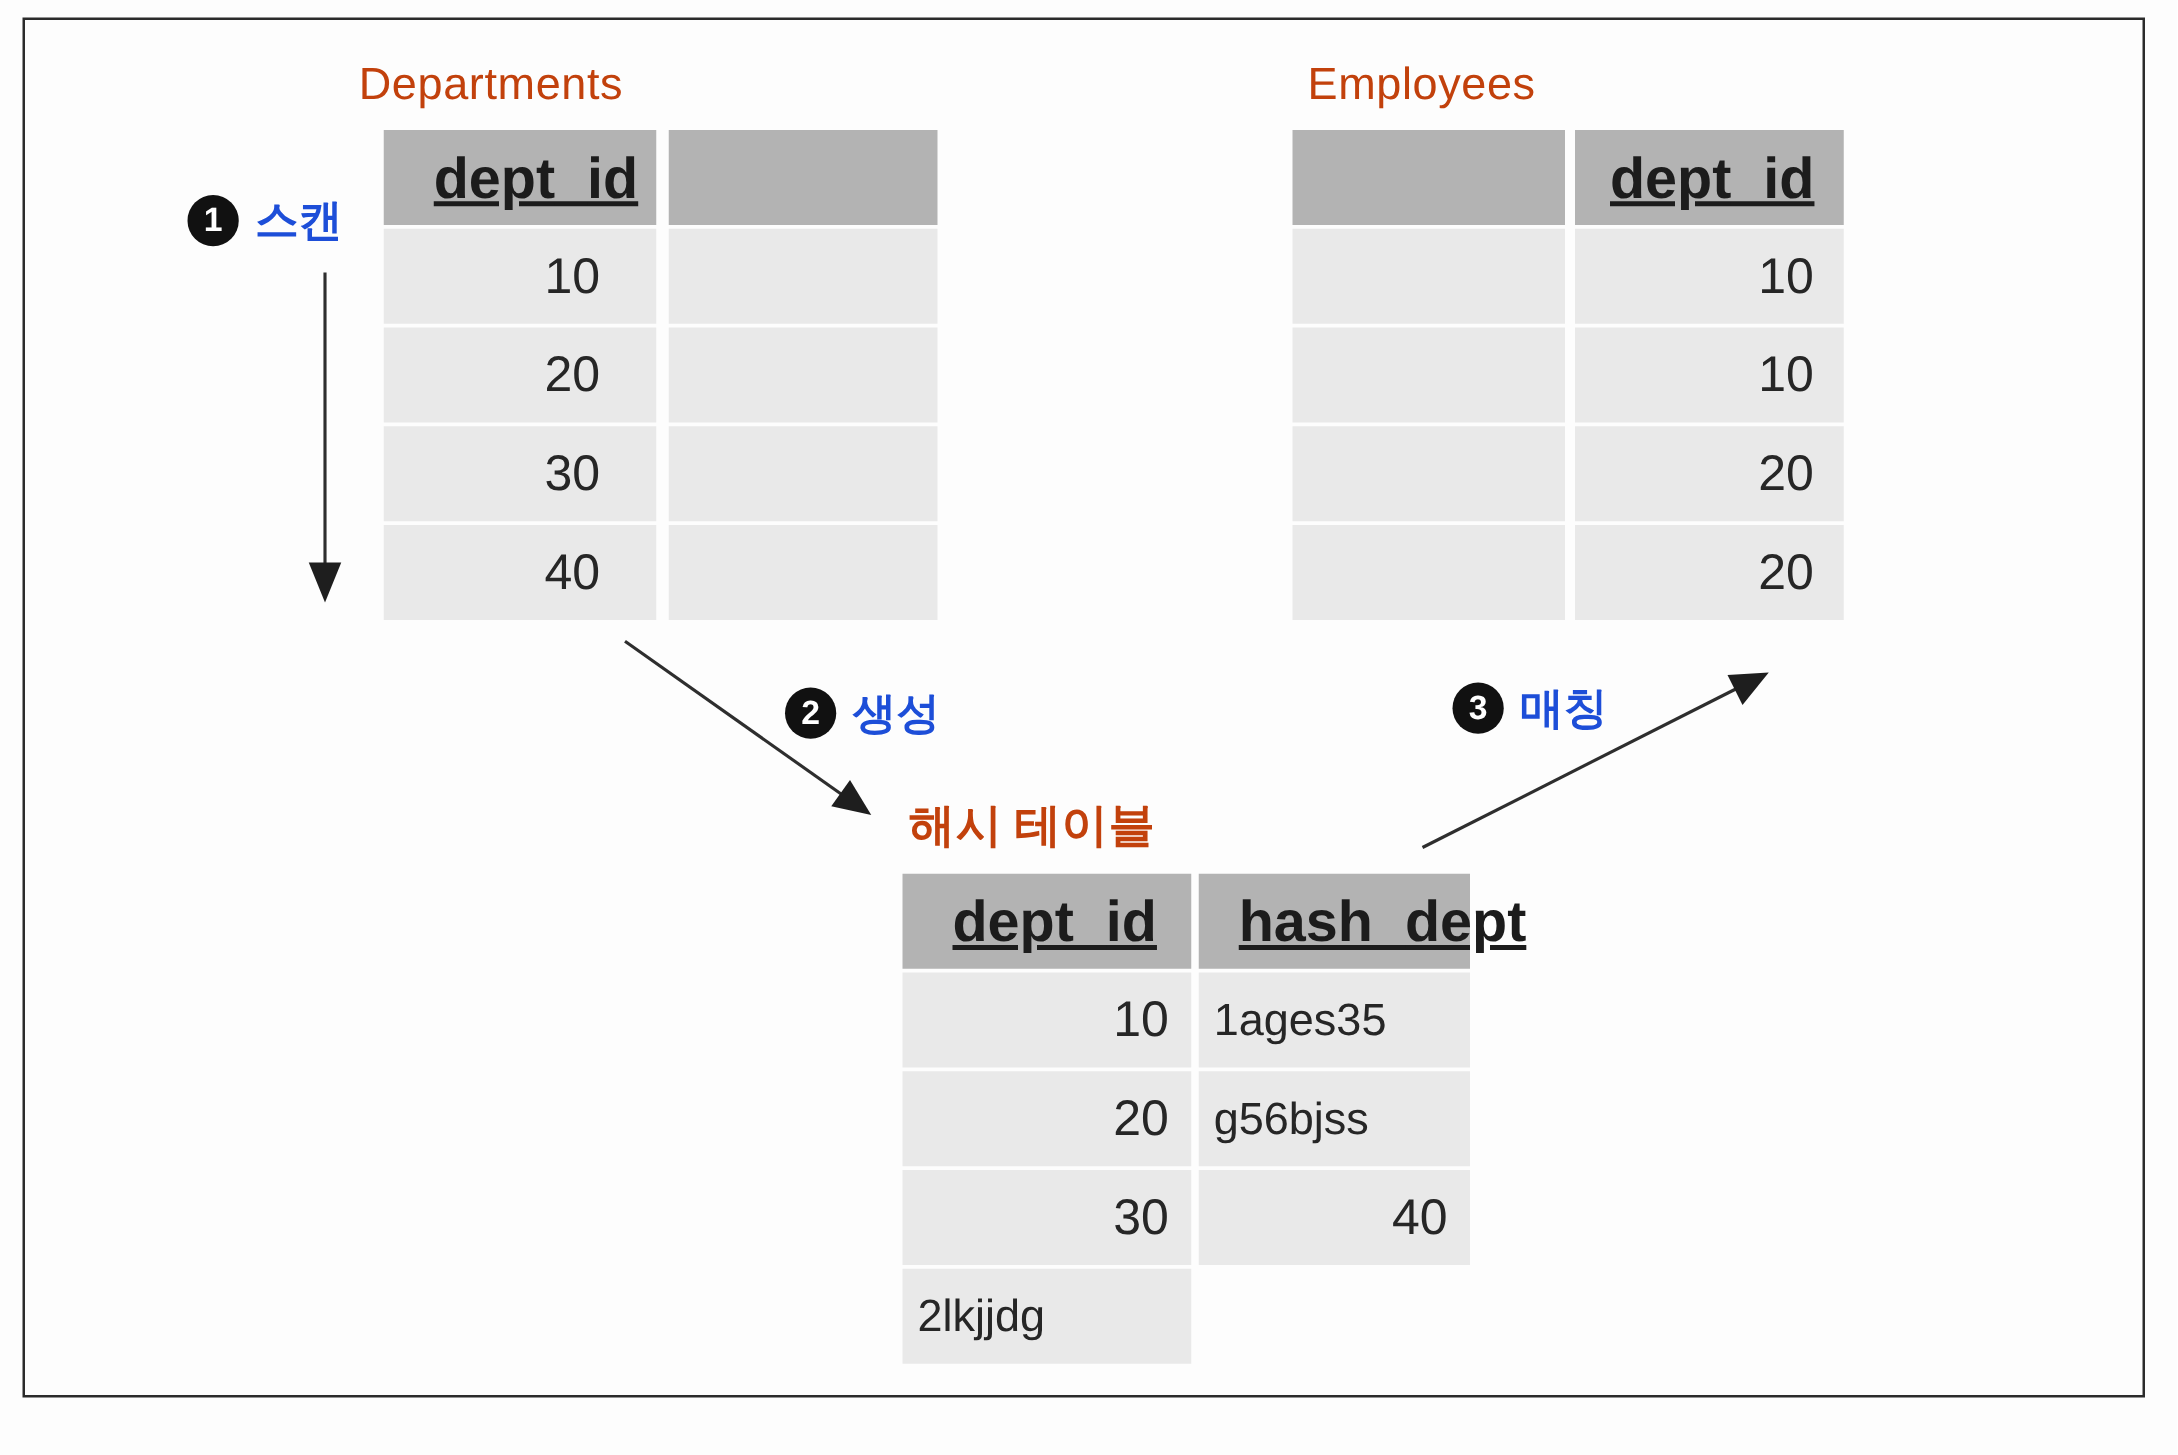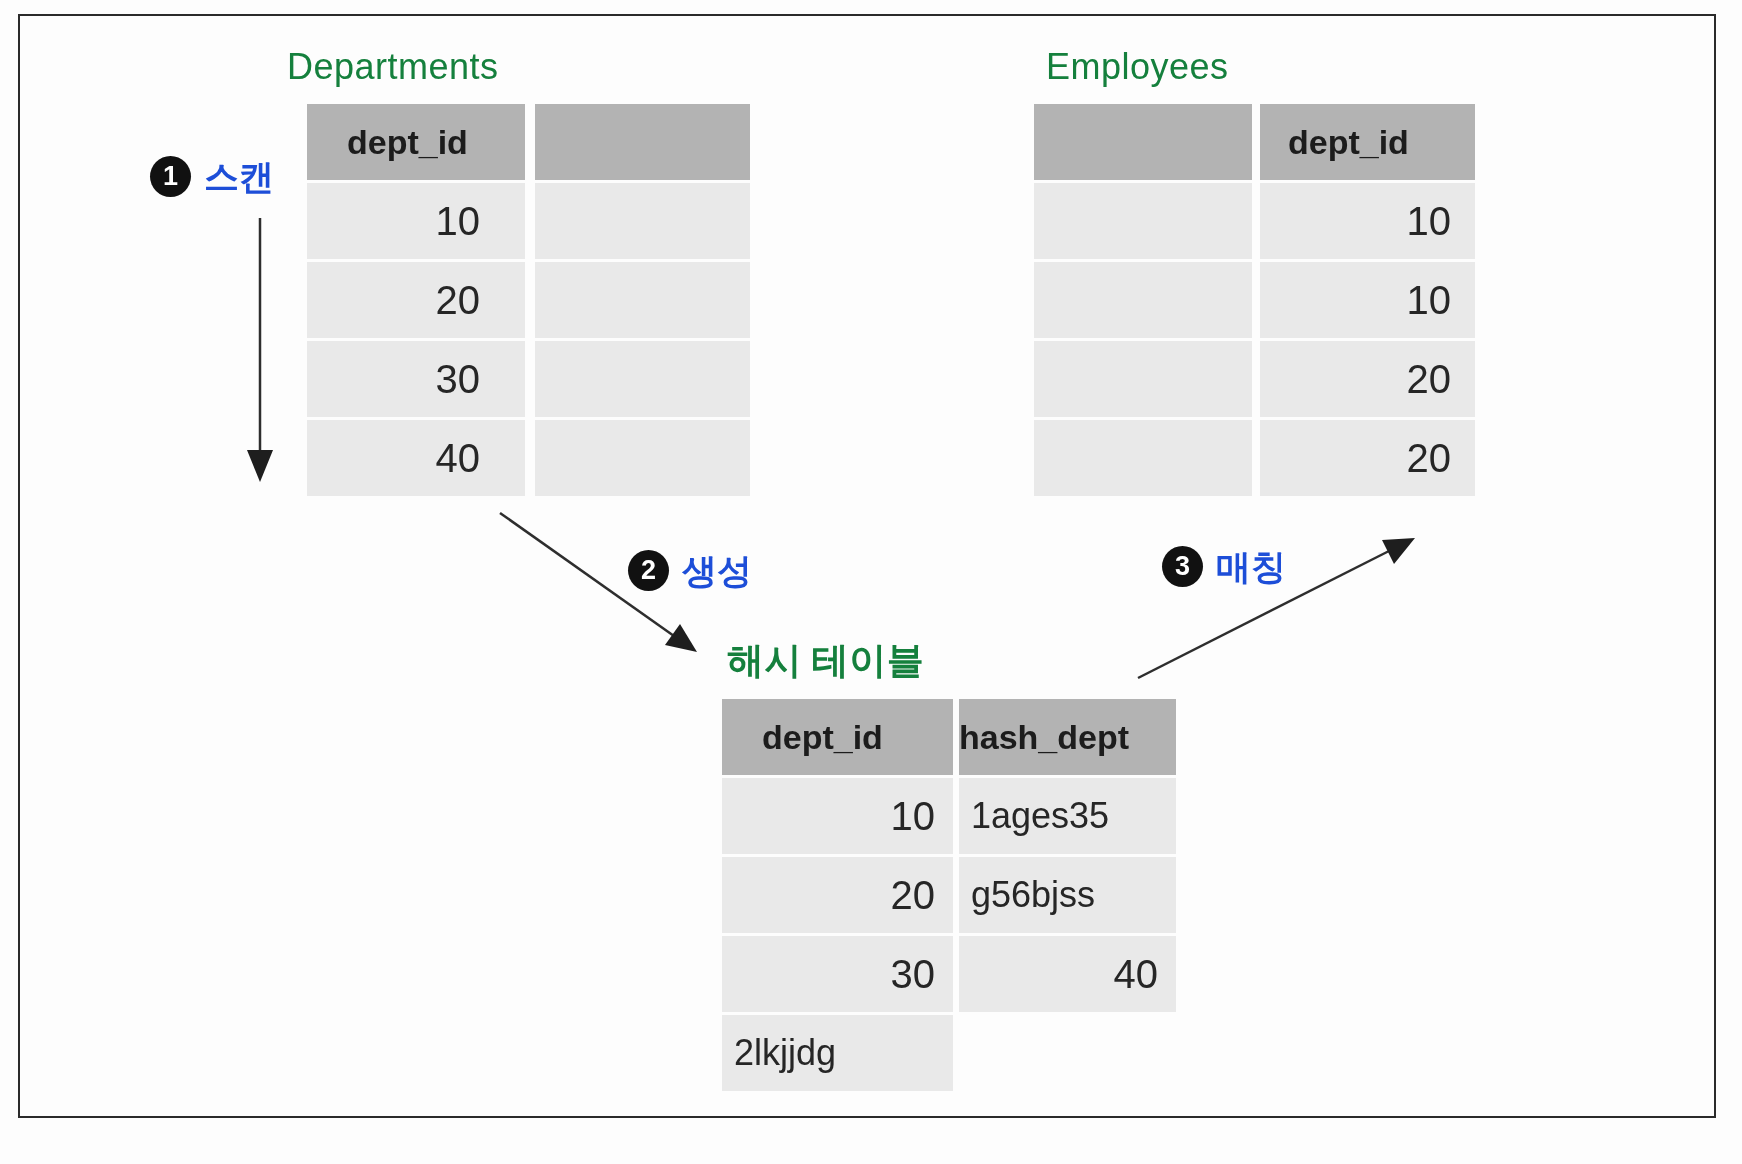--- a/index.html
+++ b/index.html
@@ -10,30 +10,31 @@
     overflow:hidden;
   }
   .frame {
     position:absolute; left:18px; top:14px; width:1698px; height:1104px;
     border:2px solid var(--frame, #2b2b2b);
     box-sizing:border-box; background:transparent;
   }
   .arrows { position:absolute; left:0; top:0; width:1742px; height:1164px; pointer-events:none; }
 
   .tbl-title {
-    position:absolute; font-size:36px; color:#15803d; letter-spacing:0.5px; white-space:nowrap;
+    position:absolute; font-size:36px; color:#c2410c; letter-spacing:0.5px; white-space:nowrap;
   }
   .tbl-title.ko { font-weight:700; font-size:37px; }
 
   .tbl { position:absolute; display:grid; row-gap:3px; }
   .tbl .th {
     background:var(--header_bg, #b3b3b3);
     display:flex; align-items:center;
-    font-size:34px; font-weight:700; color:#1c1c1c;
+    font-size:46px; font-weight:700; color:#1c1c1c;
     box-sizing:border-box;
+    text-decoration:underline;
   }
   .tbl .td {
     background:var(--row_bg, #e9e9e9);
     display:flex; align-items:center;
     font-size:40px; color:#262626;
     box-sizing:border-box;
     text-align:right;
   }
 
   
@@ -42,21 +43,21 @@
   .tbl.dept .td.c0 { justify-content:flex-end; padding-right:45px; }
 
   
   .tbl.emp { left:1034px; top:104px; grid-template-columns:218px 215px; column-gap:8px; grid-auto-rows:76px; }
   .tbl.emp .th.c1 { padding-left:28px; }
   .tbl.emp .td.c1 { justify-content:flex-end; padding-right:24px; }
 
   
   .tbl.hash { left:722px; top:699px; grid-template-columns:231px 217px; column-gap:6px; grid-auto-rows:76px; }
   .tbl.hash .th.c0 { padding-left:40px; }
-  .tbl.hash .th.c1 { }
+  .tbl.hash .th.c1 { padding-left:32px; }
   .tbl.hash .td.c0 { justify-content:flex-end; padding-right:18px; }
   .tbl.hash .td.c1 { justify-content:flex-start; padding-left:12px; font-size:36px; }
 
   .step { position:absolute; display:flex; align-items:center; gap:13px; }
   .step .badge {
     width:41px; height:41px; border-radius:50%;
     background:var(--badge, #111111); color:#ffffff;
     display:flex; align-items:center; justify-content:center;
     font-size:27px; font-weight:700;
   }

